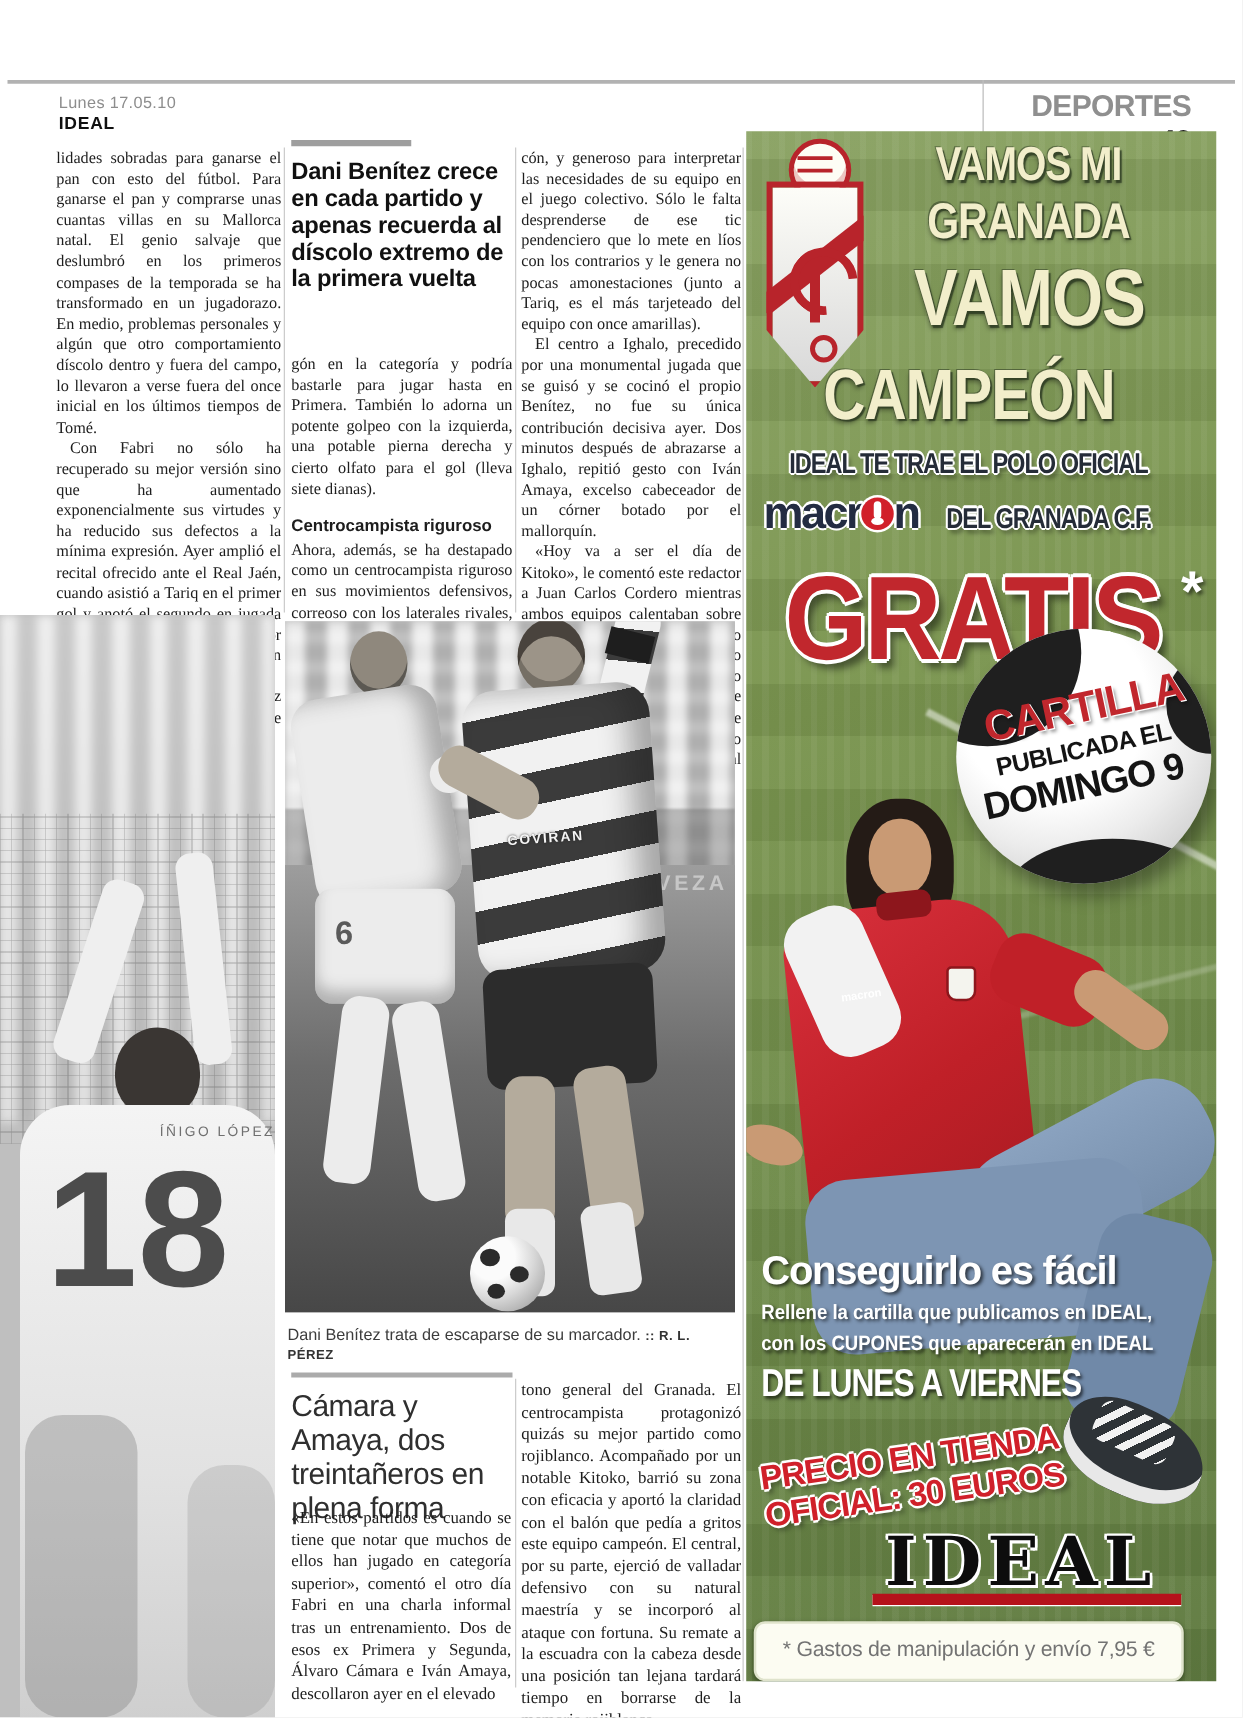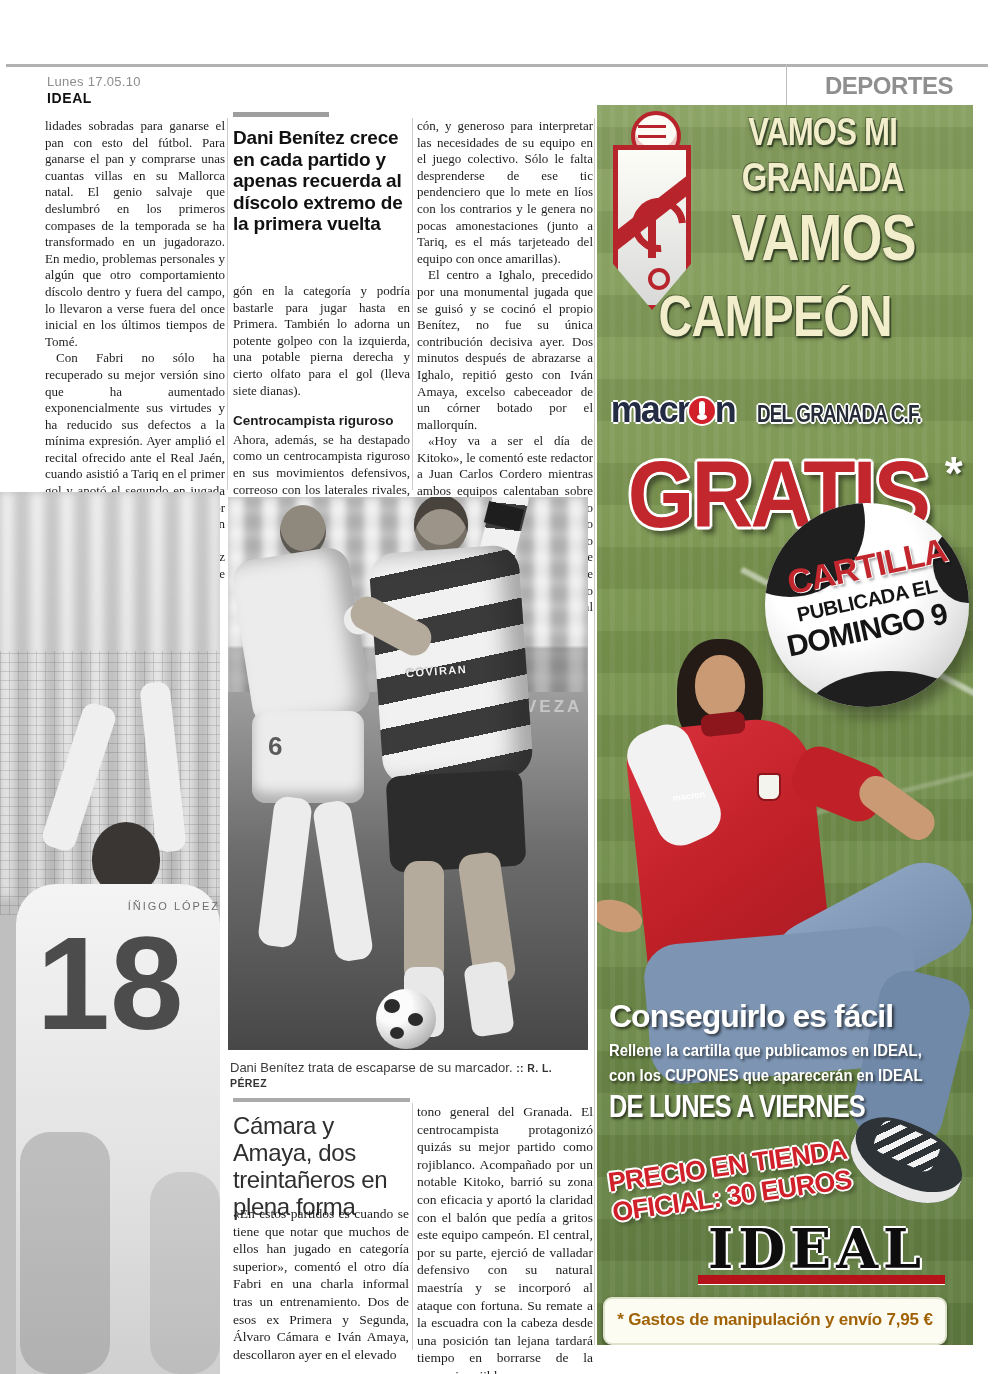--- a/index.html
+++ b/index.html
@@ -95,21 +95,21 @@
   .ball-line3{color:#141414;font-size:30px;letter-spacing:-1px;}
   .white-promo{position:absolute;color:#ffffff;font-weight:bold;text-shadow:2px 2px 3px rgba(0,0,0,.65);}
   .price-tag{position:absolute;transform:rotate(-8deg);color:#d0202a;font-weight:bold;font-size:27px;line-height:30px;
      text-shadow:-2px 0 #fff,2px 0 #fff,0 -2px #fff,0 2px #fff,-1px -1px #fff,1px 1px #fff,3px 4px 4px rgba(0,0,0,.4);letter-spacing:-1px;}
   .ideal-logo{position:absolute;text-align:center;font-family:"DejaVu Serif", serif;font-weight:bold;color:#0d0d0d;
      font-size:54px;letter-spacing:5px;
      text-shadow:-2px 0 #fff,2px 0 #fff,0 -2px #fff,0 2px #fff,-2px -2px #fff,2px 2px #fff;}
   .ideal-bar{position:absolute;background:#b5121b;box-shadow:0 1px 0 #fff;}
   .foot-box{position:absolute;background:#fcfcf2;border:2px solid #dfe3cc;border-radius:9px;
      box-shadow:0 2px 4px rgba(0,0,0,.35);text-align:center;}
-  .foot-box span{font-weight:bold;font-style:normal;color:#a16207;font-size:17px;line-height:42px;letter-spacing:-.2px;}
+  .foot-box span{font-weight:normal;font-style:normal;color:#737373;font-size:17px;line-height:42px;letter-spacing:-.2px;}
 
   
   .crest-ball{position:absolute;left:18px;top:0;width:42px;height:42px;border-radius:50%;background:#fdfdf5;border:4px solid #b8242b;
      box-shadow:inset 0 -8px 0 rgba(184,36,43,.25);}
   .crest-ball:before{content:"";position:absolute;left:3px;top:10px;width:28px;height:1px;border-top:3px solid #b8242b;border-bottom:3px solid #b8242b;padding-bottom:6px;}
   .crest-shield{position:absolute;left:0;top:34px;width:78px;height:165px;background:linear-gradient(#fdfdf8,#d9d9d9);
      border:5px solid #b8242b;box-sizing:border-box;
      clip-path:polygon(0 0,100% 0,100% 72%,50% 100%,0 72%);}
   .crest-stripe{position:absolute;left:-22px;top:48px;width:130px;height:16px;background:#b8242b;transform:rotate(-38deg);}
   .crest-c{position:absolute;left:14px;top:48px;width:40px;height:40px;border:7px solid #b8242b;border-radius:50%;border-right-color:transparent;transform:rotate(40deg);}
@@ -233,20 +233,21 @@
         <div class="crest-f"></div>
         <div class="crest-s"></div>
       </div>
     </div>
 
     <div class="cream-caps" style="left:100px;top:6px;width:252px;font-size:38px;"><span class="cond">VAMOS MI</span></div>
     <div class="cream-caps" style="left:100px;top:96px;width:252px;font-size:64px;"><span class="cond">VAMOS</span></div>
     <div class="cream-caps" style="left:100px;top:50px;width:252px;font-size:40px;"><span class="cond">GRANADA</span></div>
     <div class="cream-caps" style="left:8px;top:178px;width:340px;font-size:57px;"><span class="cond">CAMPEÓN</span></div>
 
+    <div class="abs dark-outline" style="left:0;top:252px;width:356px;text-align:center;font-size:23px;letter-spacing:-1px;"><span class="cond">IDEAL TE TRAE EL POLO OFICIAL</span></div>
     <div class="abs" style="left:0;top:284px;width:356px;text-align:center;white-space:nowrap;">
       <span style="font-size:36px;font-weight:bold;color:#232c42;letter-spacing:-2px;text-shadow:-2px 0 #fff,2px 0 #fff,0 -2px #fff,0 2px #fff;"><span>macr</span><span style="display:inline-block;width:26px;height:26px;background:#d1202a;border-radius:50%;vertical-align:-2px;position:relative;box-shadow:0 0 0 2px #fff;"><span style="position:absolute;left:10px;top:3px;width:6px;height:14px;background:#fff;border-radius:3px;"></span><span style="position:absolute;left:8px;top:16px;width:10px;height:6px;background:#fff;border-radius:50%;"></span></span><span>n</span></span>
       <span class="dark-outline" style="font-size:23px;letter-spacing:-1px;"><span class="cond">DEL GRANADA C.F.</span></span>
     </div>
 
     <div class="gratis" style="left:14px;top:322px;"><span class="cond" style="transform:scaleX(.9);">GRATIS</span><span class="ast">*</span></div>
 
     <div class="ad-person">
       <div class="ap" style="left:80px;top:34px;width:86px;height:110px;background:#241b16;border-radius:46% 46% 40% 40%;"></div>
       <div class="ap" style="left:98px;top:50px;width:50px;height:62px;background:#c99a74;border-radius:48%;"></div>

